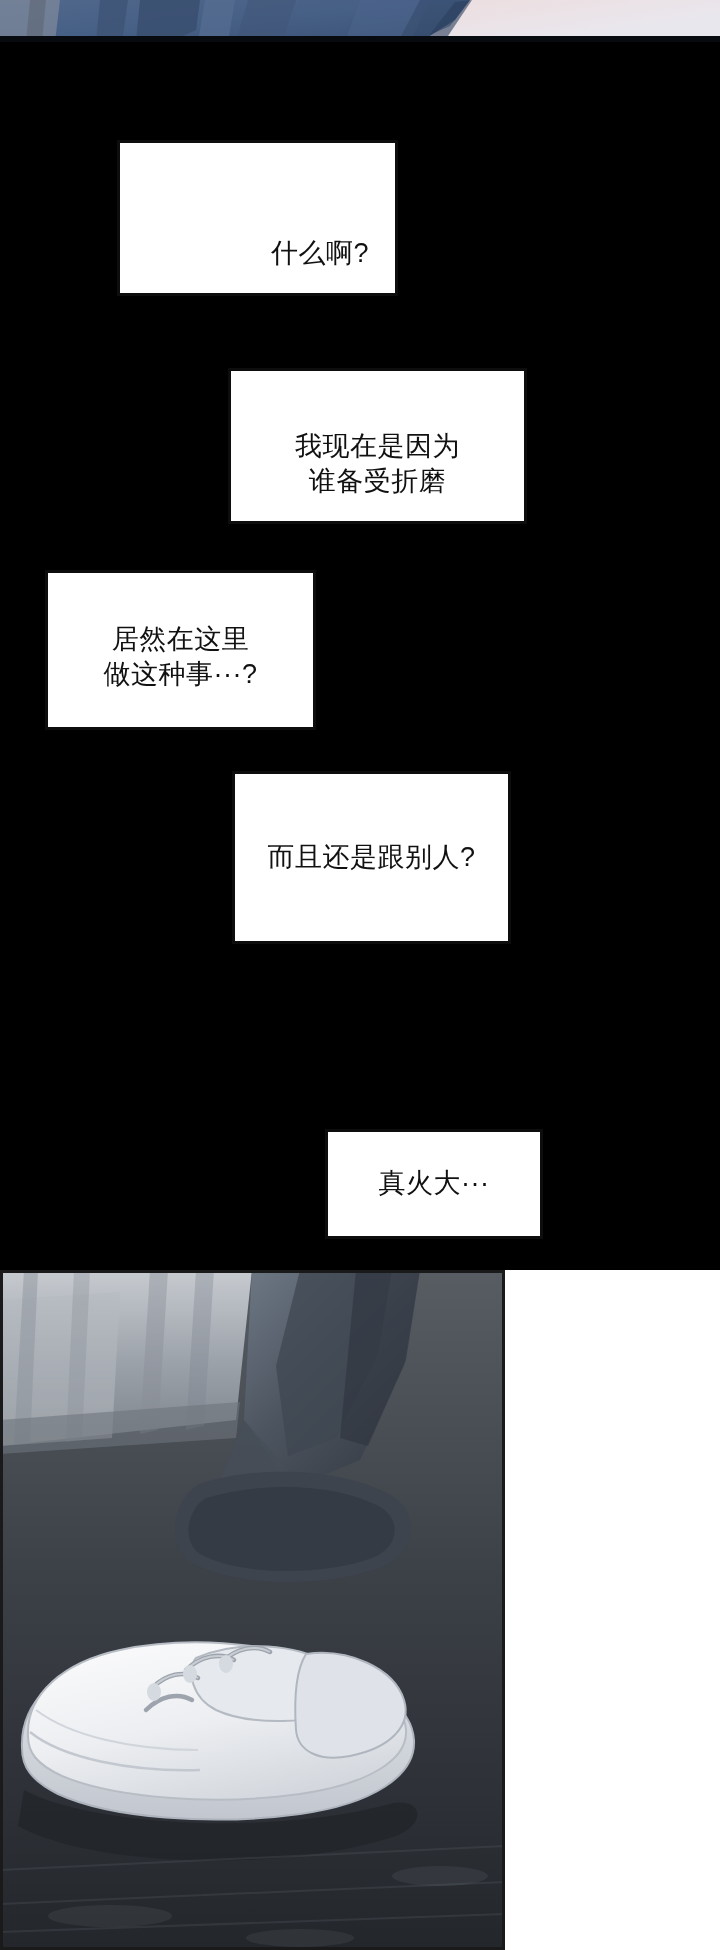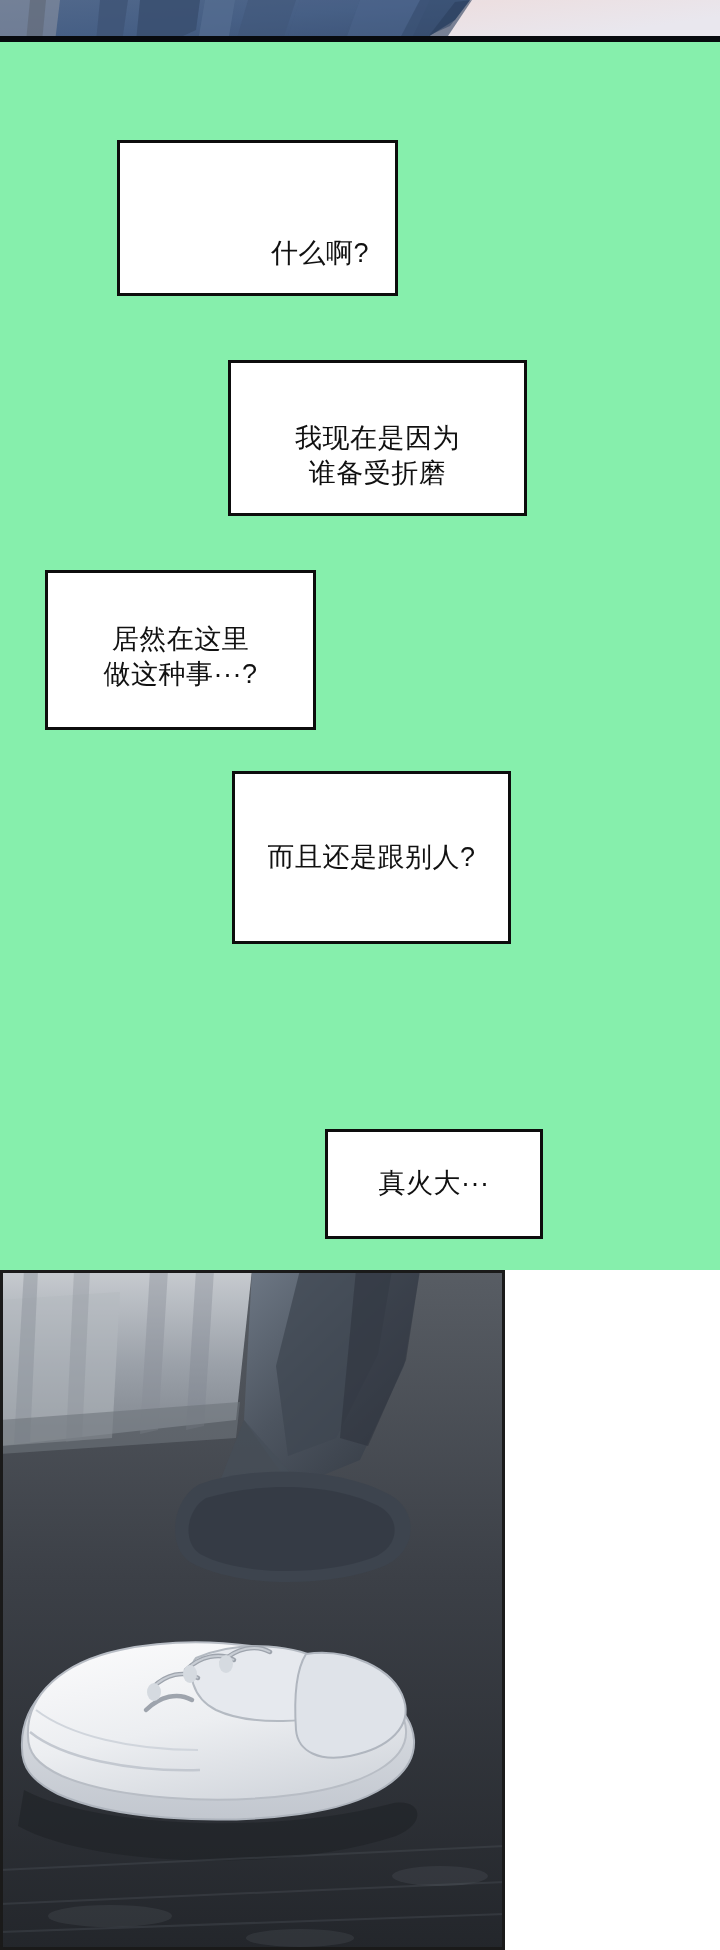--- a/index.html
+++ b/index.html
@@ -5,21 +5,21 @@
   * { margin:0; padding:0; box-sizing:border-box; }
   html, body {
     width:720px;
     background:#ffffff;
     font-family:"Liberation Sans","DejaVu Sans",sans-serif;
   }
   #page {
     position:relative;
     width:720px;
     height:1950px;
-    background:#86efac;
+    background:#000000;
     overflow:hidden;
   }
 
   
   .panel-top {
     position:absolute;
     left:0; top:0;
     width:720px; height:42px;
     overflow:hidden;
   }
@@ -51,21 +51,21 @@
   #bubble-1 {
     left:117px; top:140px;
     width:281px; height:156px;
     align-items:flex-end;
     justify-content:flex-end;
   }
   #bubble-1 .txt { text-align:right; padding:0 26px 22px 0; }
 
   
   #bubble-2 {
-    left:228px; top:360px;
+    left:228px; top:368px;
     width:299px; height:156px;
     align-items:center;
     justify-content:center;
   }
   #bubble-2 .txt { text-align:center; padding-top:36px; }
 
   
   #bubble-3 {
     left:45px; top:570px;
     width:271px; height:160px;

